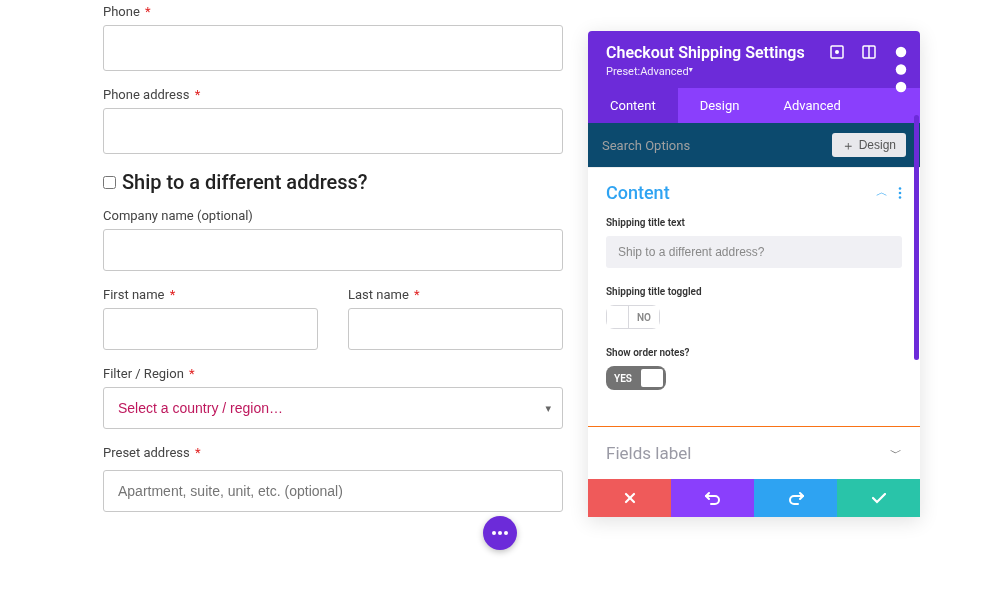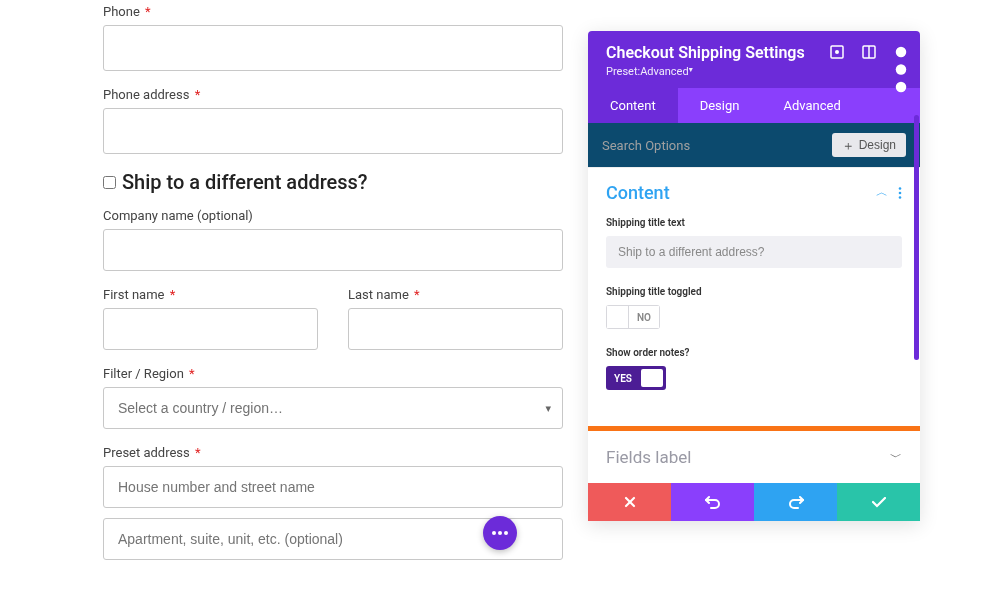--- a/index.html
+++ b/index.html
@@ -170,39 +170,39 @@
     border: none;
     border-radius: 3px;
     padding: 9px 12px;
     font-size: 12px;
     color: #888;
     margin-bottom: 18px;
   }
   .toggle {
     display: inline-flex;
     align-items: center;
-    border-radius: 3px;
+    border-radius: 8px;
     height: 24px;
     overflow: hidden;
     font-size: 10px;
     font-weight: 600;
     cursor: pointer;
     margin-bottom: 18px;
   }
   .toggle.off .tlabel { background:#fff; border:1px solid #d8d8dd; color:#888; padding:0 8px; display:flex; align-items:center; height:100%; }
   .toggle.off .tknob { background:#fff; border:1px solid #d8d8dd; border-right:none; width:22px; height:100%; }
-  .toggle.on { background:#4c1d95; color:#fff; }
+  .toggle.on { background:#737373; color:#fff; }
   .toggle.on .tlabel { padding:0 6px 0 8px; display:flex; align-items:center;}
   .toggle.on .tknob { background:#fff; width:22px; height:18px; margin:3px; border-radius:2px; }
   .collapse-row {
     display: flex;
     justify-content: space-between;
     align-items: center;
     padding: 16px 18px;
-    border-top: 5px solid #f97316;
+    border-top: 1px solid #f97316;
     color: #9a9aa5;
     font-size: 17px;
     cursor: pointer;
   }
   .scrollbar {
     position: absolute;
     right: 1px;
     top: 84px;
     width: 5px;
     height: 245px;
@@ -258,27 +258,26 @@
     </div>
     <div>
       <label class="lbl"><span>Last name</span> <span class="req">*</span></label>
       <input class="input" style="">
     </div>
   </div>
 
   <div class="form-row">
     <label class="lbl"><span>Filter / Region</span> <span class="req">*</span></label>
     <div class="select-wrap">
-      <input class="input" style="color: #737373;" readonly="" value="Select a country / region…">
+      <input class="input" style="color: #be185d;" readonly="" value="Select a country / region…">
     </div>
   </div>
 
   <div class="form-row" style="margin-bottom:10px">
     <label class="lbl"><span>Preset address</span> <span class="req">*</span></label>
-    <input class="input" placeholder="House number and street name" style="">
   </div>
   <div class="form-row">
     <input class="input" placeholder="Apartment, suite, unit, etc. (optional)" style="">
   </div>
 
 </div>
 
 <div class="fab">
   <svg width="16" height="4" viewBox="0 0 16 4">
       <circle cx="2" cy="2" r="2" fill="#fff"></circle>

